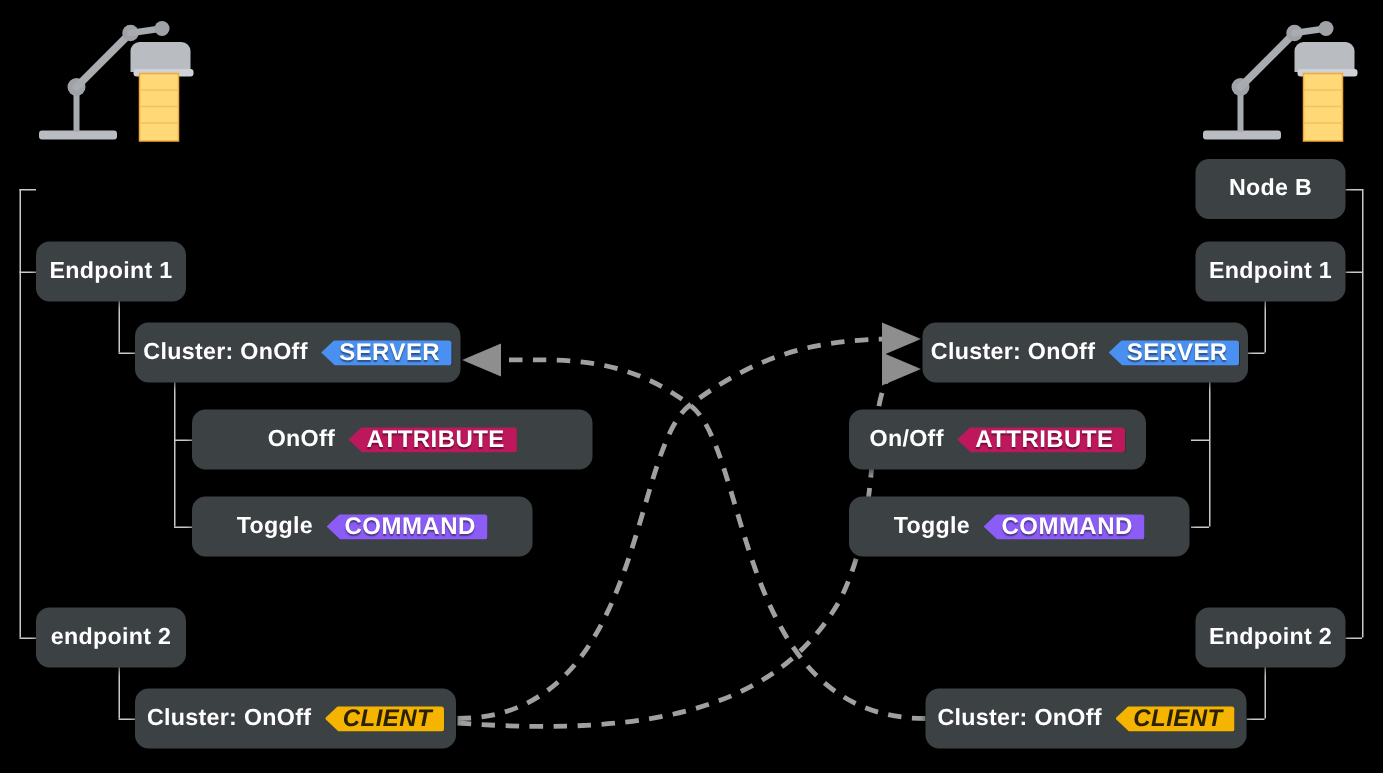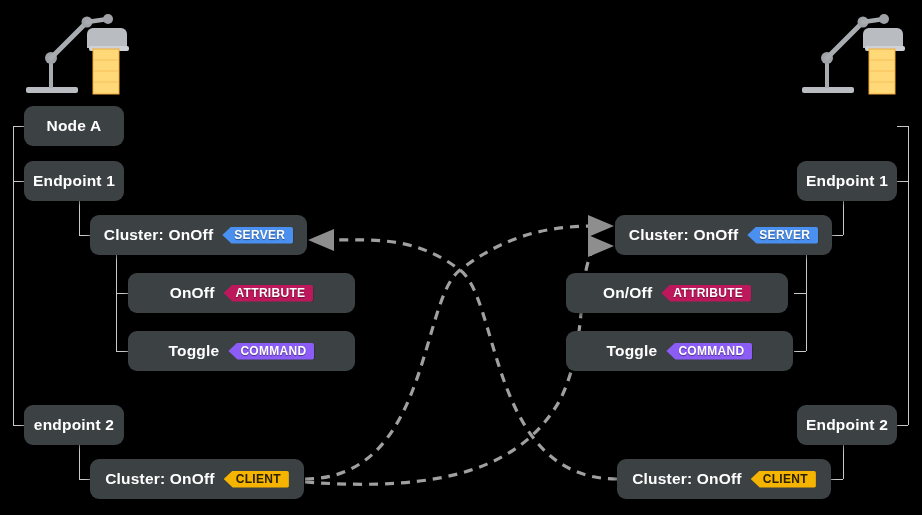--- a/index.html
+++ b/index.html
@@ -23,38 +23,38 @@
     white-space:nowrap;
   }
   
   .simple{justify-content:center;}
   
   .wide{justify-content:center;gap:9px;}
 
   .badge{
     display:inline-block;
     position:relative;
-    font-size:12px;
+    font-size:16px;
     font-weight:700;
     letter-spacing:.3px;
     color:#fff;
     line-height:17px;
     height:17px;
     padding:0 8px 0 12px;
     border-radius:2px;
     white-space:nowrap;
     -webkit-clip-path:polygon(9px 0,100% 0,100% 100%,9px 100%,0 50%);
     clip-path:polygon(9px 0,100% 0,100% 100%,9px 100%,0 50%);
     text-shadow:0 1px 1px rgba(0,0,0,.45);
     filter:drop-shadow(1px 2px 1px rgba(0,0,0,.6));
   }
   .badge.server{background:#4a90f0;}
   .badge.attribute{background:#be185d;}
   .badge.command{background:#8b5cf6;}
-  .badge.client{background:#f5b400;color:#2a2100;text-shadow:none;}
+  .badge.client{background:#f5b400;color:#2a2100;text-shadow:none;font-style:italic;}
 
   
   .ln{position:absolute;background:#c9c9c9;}
   .ln.v{width:1px;}
   .ln.h{height:1px;}
 
   svg.overlay{position:absolute;left:0;top:0;width:922px;height:515px;pointer-events:none;}
 
   .lamp{position:absolute;}
 </style>
@@ -136,63 +136,63 @@
     <path d="M305,479 C 430,479 420,300 460,270 C 505,236 545,226 596,226" fill="none" stroke="#a0a0a0" stroke-width="3.2" stroke-dasharray="9 7" stroke-linecap="butt"></path>
     <polygon points="614,226 588,215 588,237" fill="#8e8e8e"></polygon>
 
     <path d="M617,479 C 490,479 500,300 460,270 C 415,236 375,240 330,240" fill="none" stroke="#a0a0a0" stroke-width="3.2" stroke-dasharray="9 7" stroke-linecap="butt"></path>
     <polygon points="308,240 334,229 334,251" fill="#8e8e8e"></polygon>
 
     <path d="M305,482 C 440,492 520,470 560,400 C 590,340 575,270 596,246" fill="none" stroke="#a0a0a0" stroke-width="3.2" stroke-dasharray="9 7" stroke-linecap="butt"></path>
     <polygon points="614,246 588,235 588,257" fill="#8e8e8e"></polygon>
   </svg>
 
-  <div class="node-box simple" style="left:24px;top:106px;width:100px;height:40px;">
-    <span class="lbl">Node A</span>
-  </div>
 
   <div class="node-box simple" style="left:24px;top:161px;width:100px;height:40px;">
     <span class="lbl">Endpoint 1</span>
   </div>
 
   <div class="node-box wide" style="left:90px;top:215px;width:217px;height:40px;">
     <span class="lbl">Cluster: OnOff</span>
     <span class="badge server">SERVER</span>
   </div>
 
-  <div class="node-box wide" style="left:128px;top:273px;width:227px;height:40px;">
+  <div class="node-box wide" style="left:128px;top:273px;width:267px;height:40px;">
     <span class="lbl">OnOff</span>
     <span class="badge attribute">ATTRIBUTE</span>
   </div>
 
   <div class="node-box wide" style="left:128px;top:331px;width:227px;height:40px;">
     <span class="lbl">Toggle</span>
     <span class="badge command">COMMAND</span>
   </div>
 
   <div class="node-box simple" style="left:24px;top:405px;width:100px;height:40px;">
     <span class="lbl">endpoint 2</span>
   </div>
 
   <div class="node-box wide" style="left:90px;top:459px;width:214px;height:40px;">
     <span class="lbl">Cluster: OnOff</span>
     <span class="badge client">CLIENT</span>
   </div>
 
+  <div class="node-box simple" style="left:797px;top:106px;width:100px;height:40px;">
+    <span class="lbl">Node B</span>
+  </div>
 
   <div class="node-box simple" style="left:797px;top:161px;width:100px;height:40px;">
     <span class="lbl">Endpoint 1</span>
   </div>
 
   <div class="node-box wide" style="left:615px;top:215px;width:217px;height:40px;">
     <span class="lbl">Cluster: OnOff</span>
     <span class="badge server">SERVER</span>
   </div>
 
-  <div class="node-box wide" style="left:566px;top:273px;width:222px;height:40px;">
+  <div class="node-box wide" style="left:566px;top:273px;width:198px;height:40px;">
     <span class="lbl">On/Off</span>
     <span class="badge attribute">ATTRIBUTE</span>
   </div>
 
   <div class="node-box wide" style="left:566px;top:331px;width:227px;height:40px;">
     <span class="lbl">Toggle</span>
     <span class="badge command">COMMAND</span>
   </div>
 
   <div class="node-box simple" style="left:797px;top:405px;width:100px;height:40px;">

